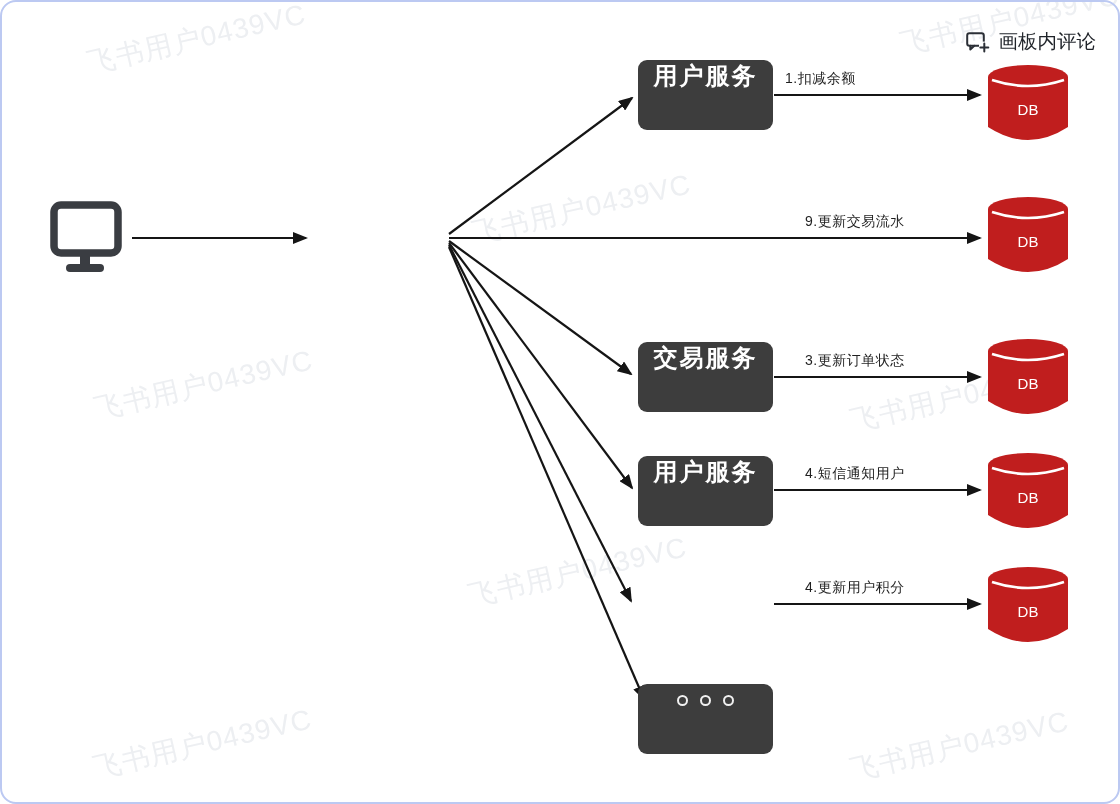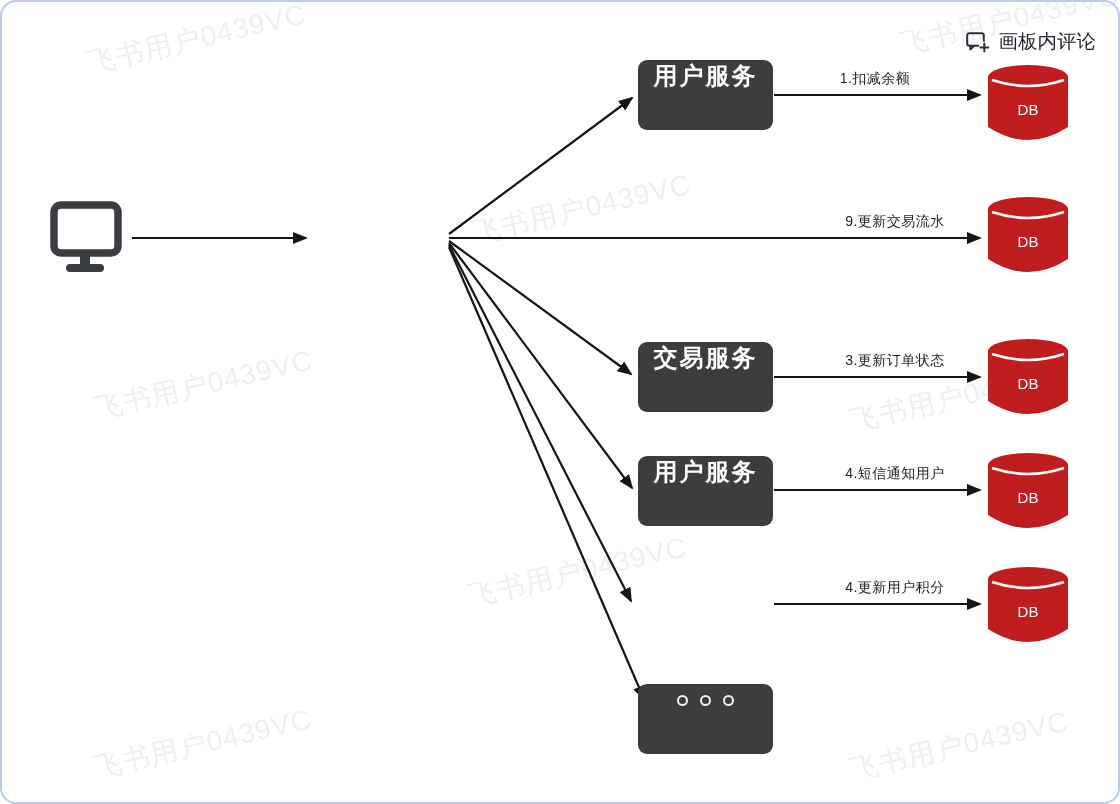--- a/index.html
+++ b/index.html
@@ -27,21 +27,21 @@
     position:absolute;width:135px;height:70px;z-index:2;
     background:#3d3d3d;border-radius:9px;
     display:flex;align-items:flex-start;justify-content:center;
     color:#fff;font-size:24px;font-weight:700;letter-spacing:2px;
   }
   .ring{
     display:inline-block;width:7px;height:7px;border:2px solid #f0f0f0;
     border-radius:50%;margin:0 6px;
   }
   .edge-label{
-    position:absolute;width:180px;text-align:center;z-index:2;
+    position:absolute;width:180px;text-align:left;z-index:2;
     font-size:14px;color:#1f1f1f;letter-spacing:0.5px;
   }
   .db{position:absolute;z-index:2;text-align:center;}
   .client{position:absolute;z-index:2;}
 </style>
 </head>
 <body>
 
 <div class="stage">
 

